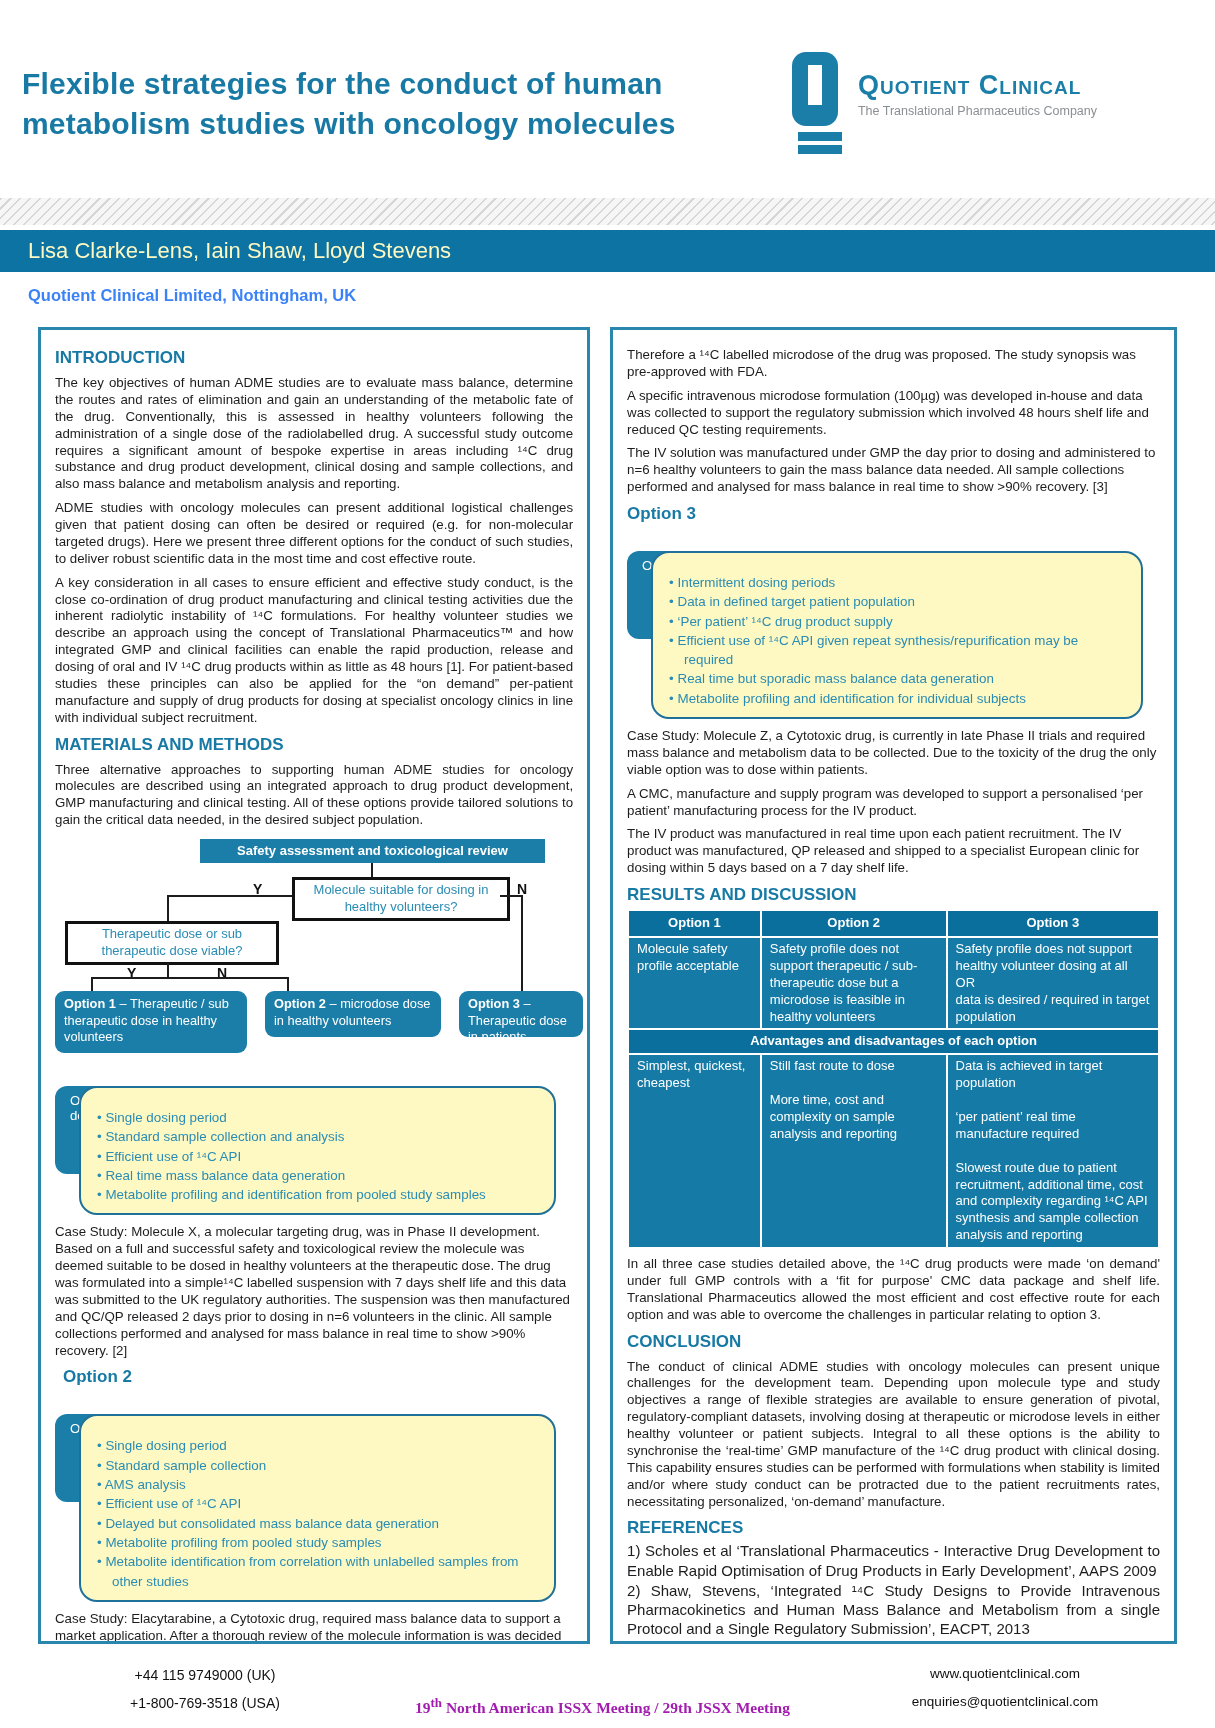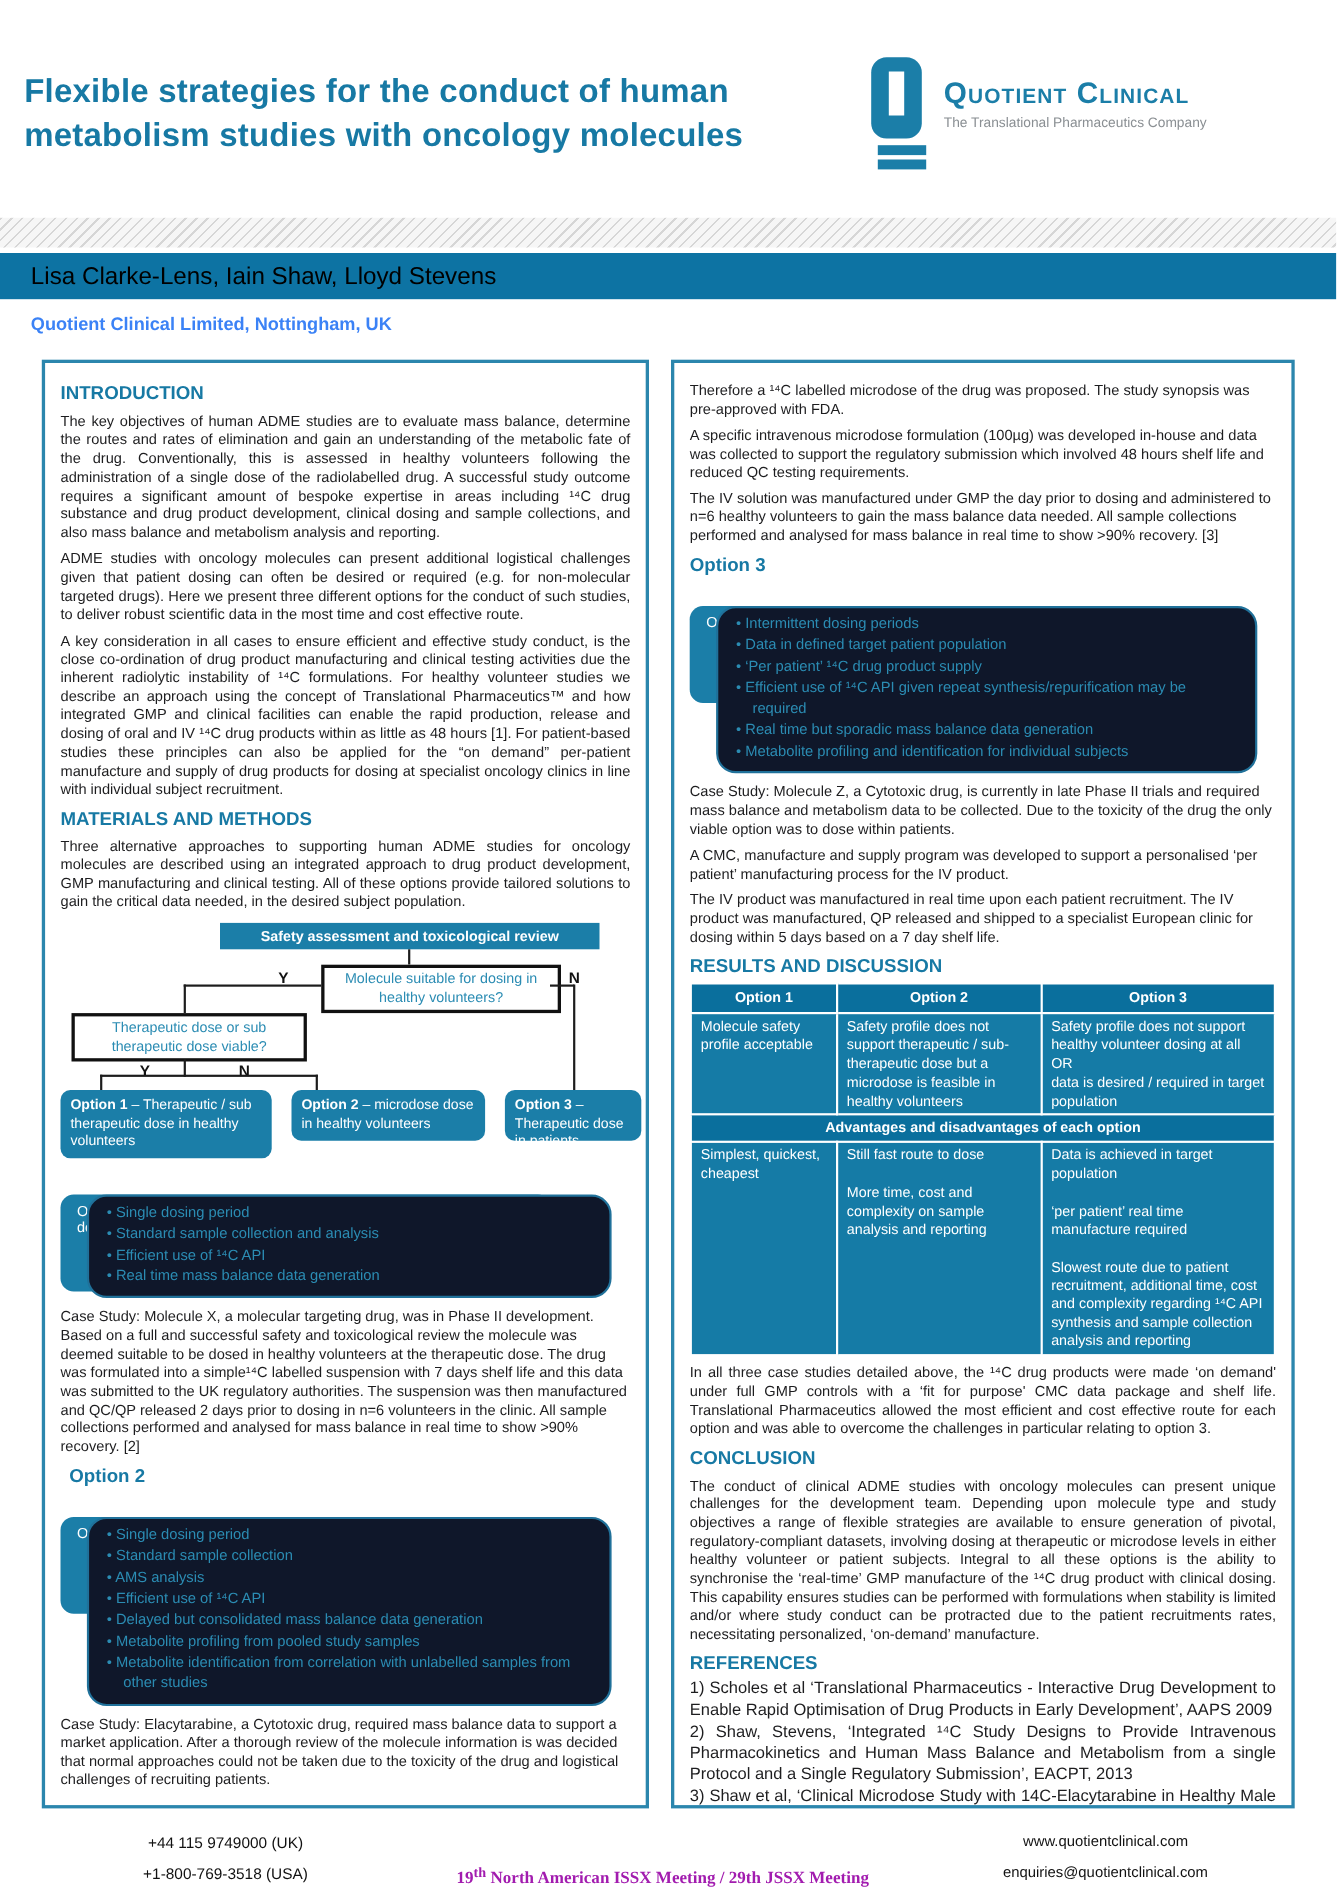--- a/index.html
+++ b/index.html
@@ -16,21 +16,21 @@
   .q-slot{position:absolute;left:16px;top:13px;width:14px;height:40px;background:#ffffff;}
   .q-bar1{position:absolute;left:6px;top:80px;width:44px;height:9px;background:#1b7ea8;}
   .q-bar2{position:absolute;left:6px;top:93px;width:44px;height:9px;background:#1b7ea8;}
   .logo-text{padding-top:18px;}
   .logo-name{font-variant:small-caps;font-size:27px;font-weight:600;color:#1b7ea8;letter-spacing:1px;}
   .logo-tag{font-size:12.5px;color:#8a8f93;margin-top:3px;}
 
   
   .stripes{height:27px;background:repeating-linear-gradient(135deg,#cthe 0,#ccc 0);
            background:repeating-linear-gradient(135deg,#d6d6d6 0 1.5px,#f6f6f6 1.5px 7px);}
-  .authors-bar{margin-top:5px;height:42px;background:#0d73a3;color:#000000;
+  .authors-bar{margin-top:5px;height:42px;background:#0d73a3;color:#fef9c3;
                font-size:22px;line-height:42px;padding-left:28px;}
   .affiliation{margin:14px 0 0 28px;font-size:16.5px;font-weight:bold;color:#3b82f6;}
 
   
   .cols{display:flex;margin:22px 38px 0 38px;gap:20px;}
   .panel{border:3px solid #2b86ad;background:#fff;height:1317px;overflow:hidden;padding:10px 14px;box-sizing:border-box;}
   .panel.left{width:557px;}
   .panel.right{width:572px;}
   .sec{font-size:17px;font-weight:bold;color:#1779a4;margin:8px 0 4px;}
   .para{font-size:13.3px;line-height:1.27;text-align:justify;margin:7px 0;}
@@ -45,22 +45,22 @@
                 text-align:center;padding:2px 4px;line-height:1.3;}
   .fc .yn{position:absolute;font-weight:bold;color:#111;font-size:14px;}
   .fc .fcopt{position:absolute;background:#1b7ea8;border-radius:9px;color:#fff;
              font-size:12.8px;line-height:1.3;padding:5px 9px;box-sizing:border-box;}
   .fc .fcopt b{font-weight:bold;}
 
   
   .optwrap{position:relative;margin:13px 0 9px;}
   .opttab{position:absolute;top:0;left:0;width:86%;height:88px;background:#1b7ea8;border-radius:12px;}
   .opttab .tablabel{position:absolute;top:7px;left:15px;right:10px;color:#ffffff;font-size:13.2px;}
-  .optbody{position:relative;margin:27px 17px 0 24px;background:#0f172a;border:2.5px solid #20719a;
-           border-radius:18px;padding:4px 16px 9px;}
+  .optbody{position:relative;margin:27px 17px 0 24px;background:#fef9c3;border:2.5px solid #20719a;
+           border-radius:18px;padding:20px 16px 9px;}
   .optbody ul{margin:0;padding:0;list-style:none;}
   .optbody li{color:#2b8cb3;font-size:13.4px;line-height:1.44;padding-left:15px;text-indent:-15px;}
   .optbody li::before{content:"•  ";}
 
   
   table.results{width:100%;border-collapse:collapse;margin-top:4px;}
   table.results th,table.results td{border:2px solid #ffffff;padding:3px 8px;color:#ffffff;
       font-size:13px;line-height:1.3;vertical-align:top;text-align:left;}
   table.results th{background:#0a6f9d;text-align:center;font-weight:bold;padding:4px 6px;}
   table.results td{background:#157ba6;white-space:pre-line;}
@@ -156,20 +156,21 @@
       <div class="optwrap">
         <div class="opttab">
           <div class="tablabel">Option 1: Study in healthy volunteers with clinical or sub-clinical ¹⁴C doses</div>
         </div>
         <div class="optbody">
           <ul>
             <li>Single dosing period</li>
             <li>Standard sample collection and analysis</li>
             <li>Efficient use of ¹⁴C API</li>
             <li>Real time mass balance data generation</li>
+            <li>Metabolite profiling and identification from  pooled study samples</li>
           </ul>
         </div>
       </div>
 
       <div class="para leftal">Case Study: Molecule X, a molecular targeting drug, was in Phase II development. Based on a full and successful safety and toxicological review the molecule was deemed suitable to be dosed in healthy volunteers at the therapeutic dose. The drug was formulated into a simple¹⁴C labelled suspension with 7 days shelf life and this data was submitted to the UK regulatory authorities.  The suspension was then manufactured and QC/QP released 2 days prior to dosing in n=6 volunteers in the clinic. All sample collections performed and analysed for mass balance in real time to show &gt;90% recovery. [2]</div>
 
       <div class="sec" style="margin-left:8px;">Option 2</div>
 
       <div class="optwrap" style="margin-top:4px;">
         <div class="opttab">

